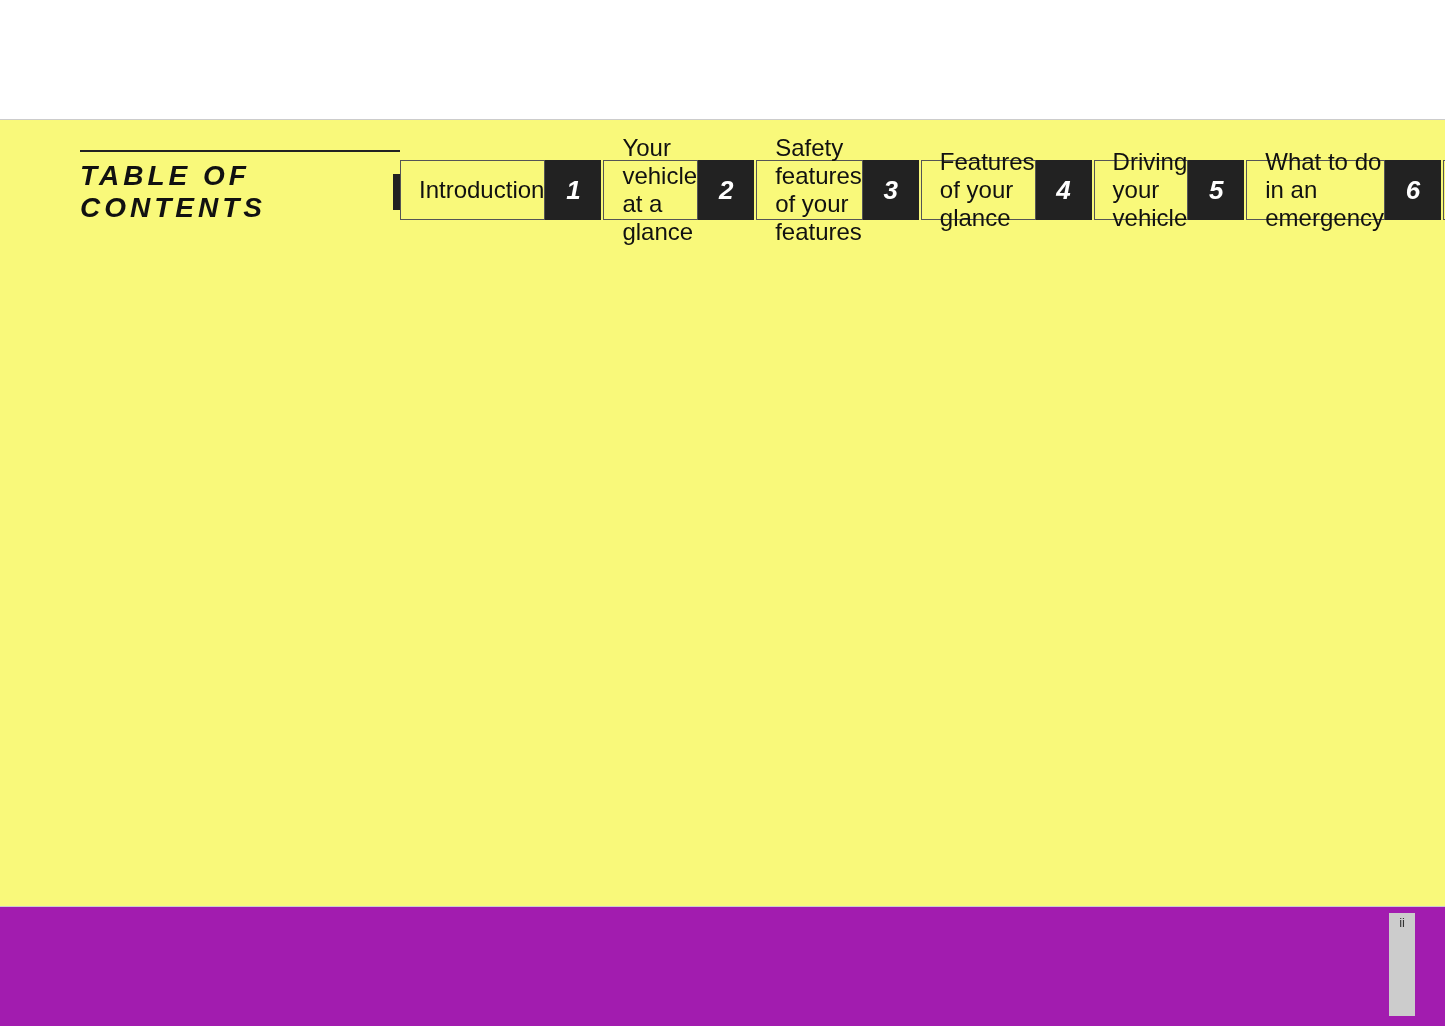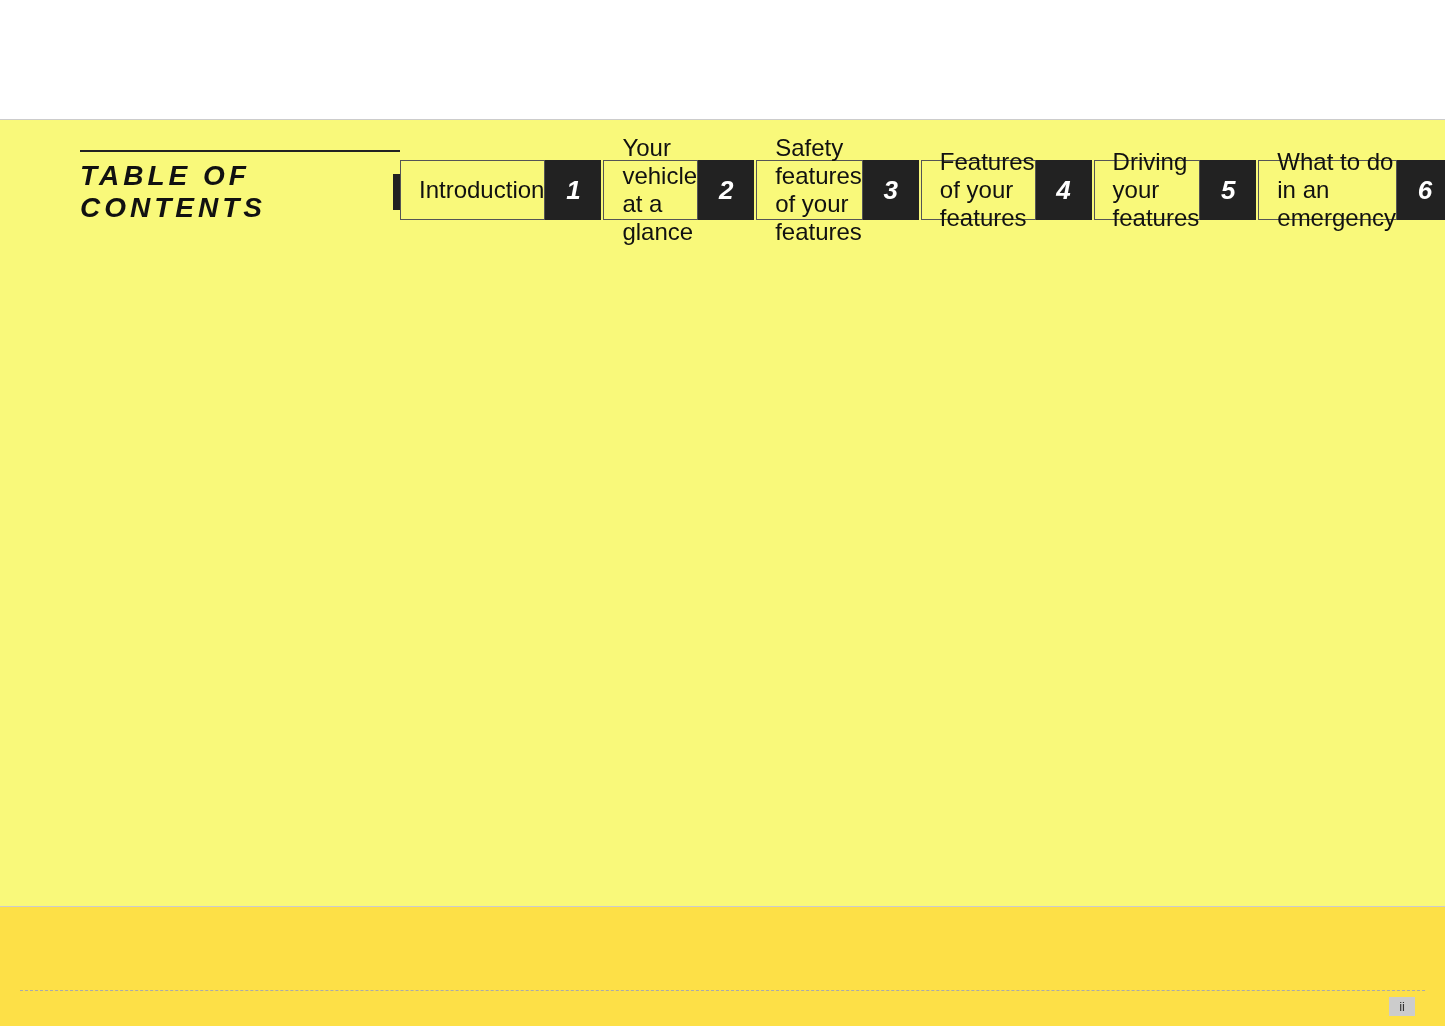--- a/index.html
+++ b/index.html
@@ -115,24 +115,24 @@
       align-items: center;
       justify-content: center;
       font-size: 26px;
       font-weight: bold;
       font-style: italic;
       flex-shrink: 0;
     }
 
     .bottom-white-area {
       height: 120px;
-      background: #fde047;
+      background: #a21caf;
       border-top: 1px solid #cccccc;
       display: flex;
-      flex-direction: column;
+      flex-direction: row;
       justify-content: flex-end;
       padding-bottom: 10px;
       flex-shrink: 0;
     }
 
     .bottom-dashed-line {
       border-top: 1.5px dashed #aaaaaa;
       margin: 0 20px;
     }
 
@@ -176,25 +176,25 @@
         </div>
         <div class="toc-item">
           <div class="toc-item-label">Your vehicle at a glance</div>
           <div class="toc-item-number">2</div>
         </div>
         <div class="toc-item">
           <div class="toc-item-label">Safety features of your features</div>
           <div class="toc-item-number">3</div>
         </div>
         <div class="toc-item">
-          <div class="toc-item-label">Features of your features</div>
+          <div class="toc-item-label">Features of your glance</div>
           <div class="toc-item-number">4</div>
         </div>
         <div class="toc-item">
-          <div class="toc-item-label">Driving your features</div>
+          <div class="toc-item-label">Driving your vehicle</div>
           <div class="toc-item-number">5</div>
         </div>
         <div class="toc-item">
           <div class="toc-item-label">What to do in an emergency</div>
           <div class="toc-item-number">6</div>
         </div>
         <div class="toc-item">
           <div class="toc-item-label">Index</div>
           <div class="toc-item-number">I</div>
         </div>

